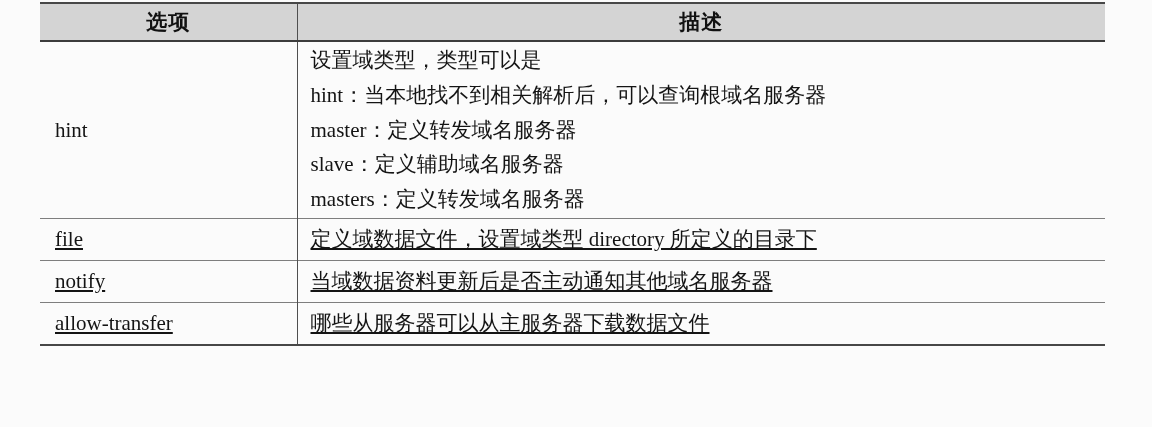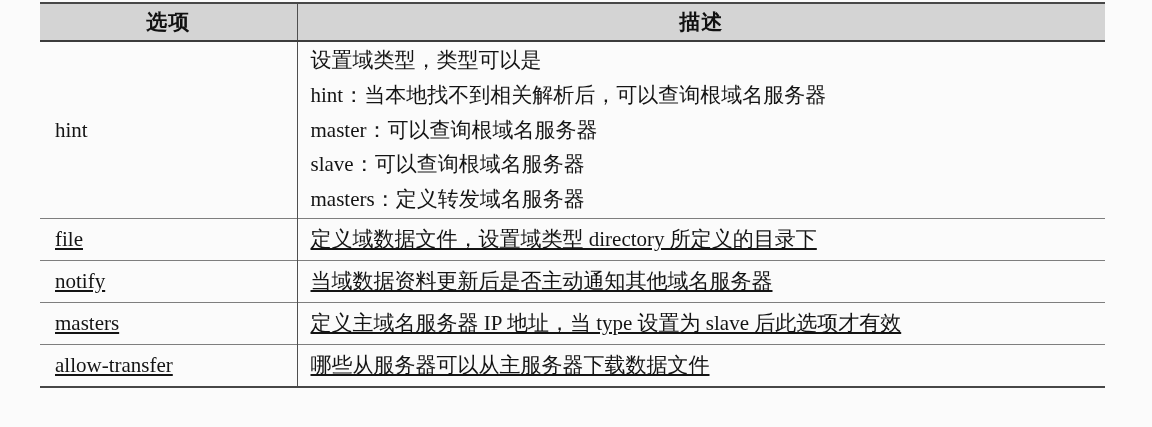--- a/index.html
+++ b/index.html
@@ -75,44 +75,38 @@
         <th>选项</th>
         <th>描述</th>
       </tr>
     </thead>
     <tbody>
       <tr class="row-multi">
         <td class="opt">hint</td>
         <td class="desc">
           <div class="line">设置域类型，类型可以是</div>
           <div class="line">hint：当本地找不到相关解析后，可以查询根域名服务器</div>
-          <div class="line">master：可以查询根域名服务器</div>
-          <div class="line">slave：可以查询根域名服务器</div>
+          <div class="line">master：定义转发域名服务器</div>
+          <div class="line">slave：定义辅助域名服务器</div>
           <div class="line">masters：定义转发域名服务器</div>
         </td>
       </tr>
       <tr class="row-single">
         <td class="opt">file</td>
         <td class="desc">
           <div class="line">定义域数据文件，设置域类型 directory 所定义的目录下</div>
         </td>
       </tr>
       <tr class="row-single">
         <td class="opt">notify</td>
         <td class="desc">
           <div class="line">当域数据资料更新后是否主动通知其他域名服务器</div>
         </td>
       </tr>
       <tr class="row-single">
-        <td class="opt">masters</td>
-        <td class="desc">
-          <div class="line">定义主域名服务器 IP 地址，当 type 设置为 slave 后此选项才有效</div>
-        </td>
-      </tr>
-      <tr class="row-single">
         <td class="opt">allow-transfer</td>
         <td class="desc">
           <div class="line">哪些从服务器可以从主服务器下载数据文件</div>
         </td>
       </tr>
     </tbody>
   </table>
 </div>
 
 </body></html>

